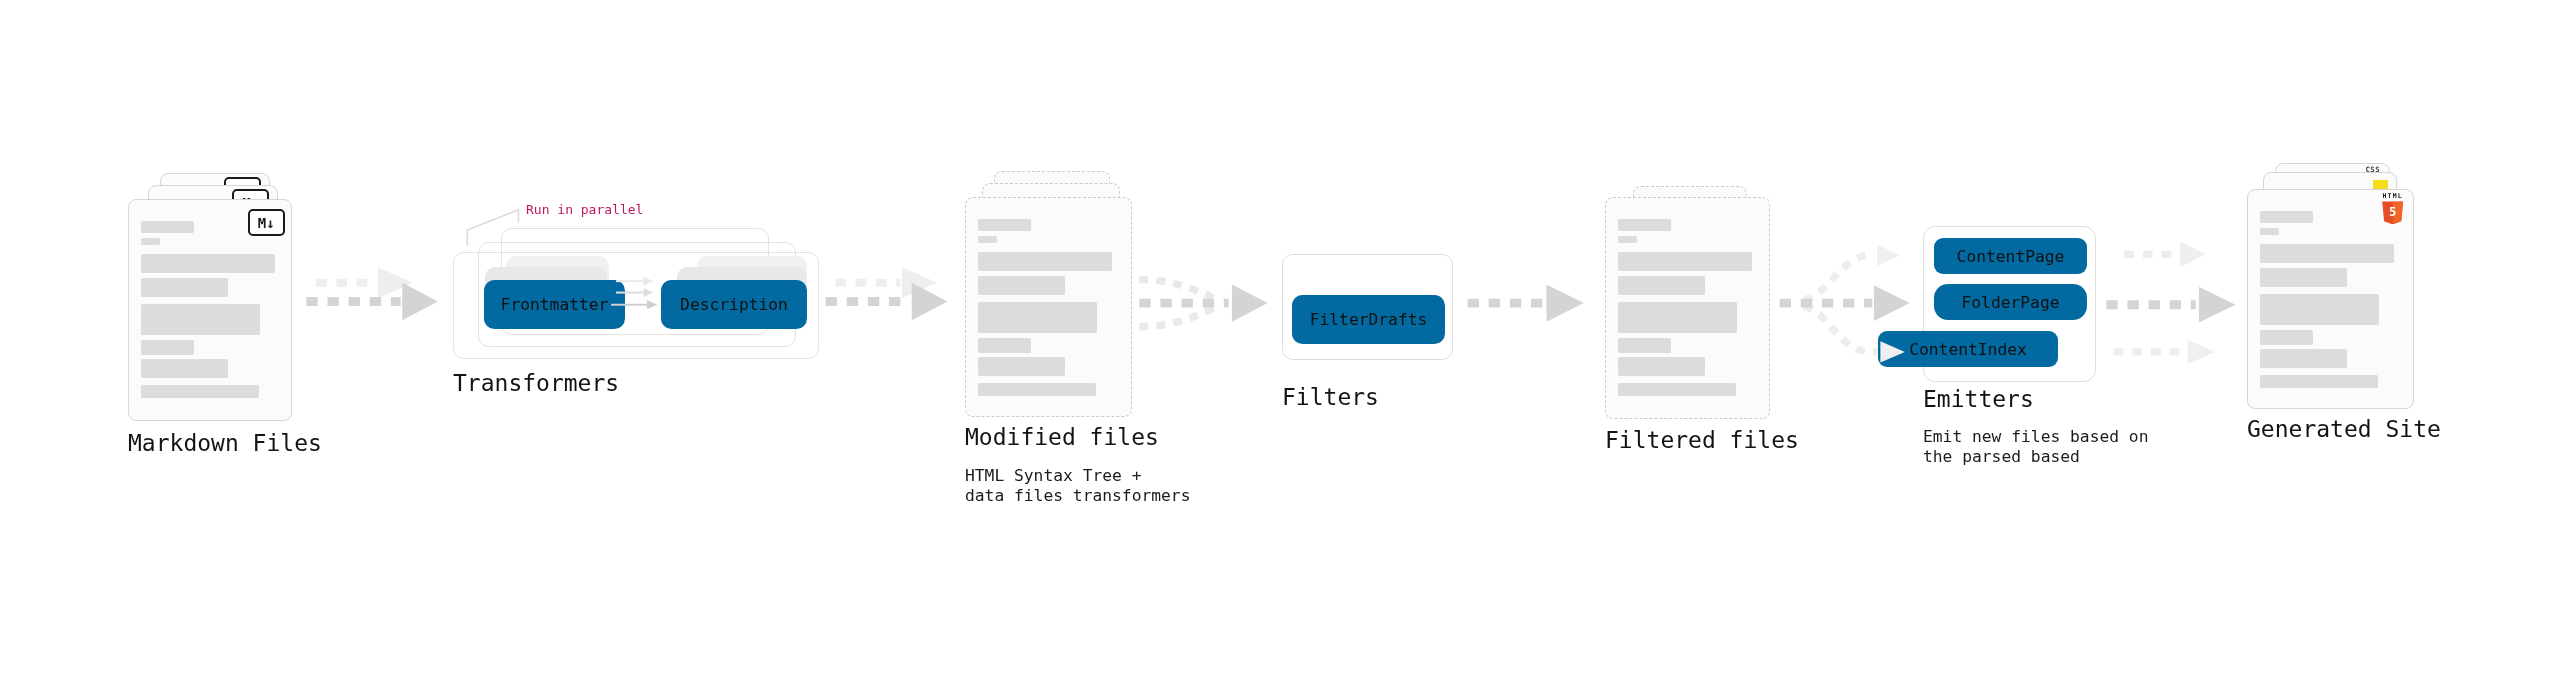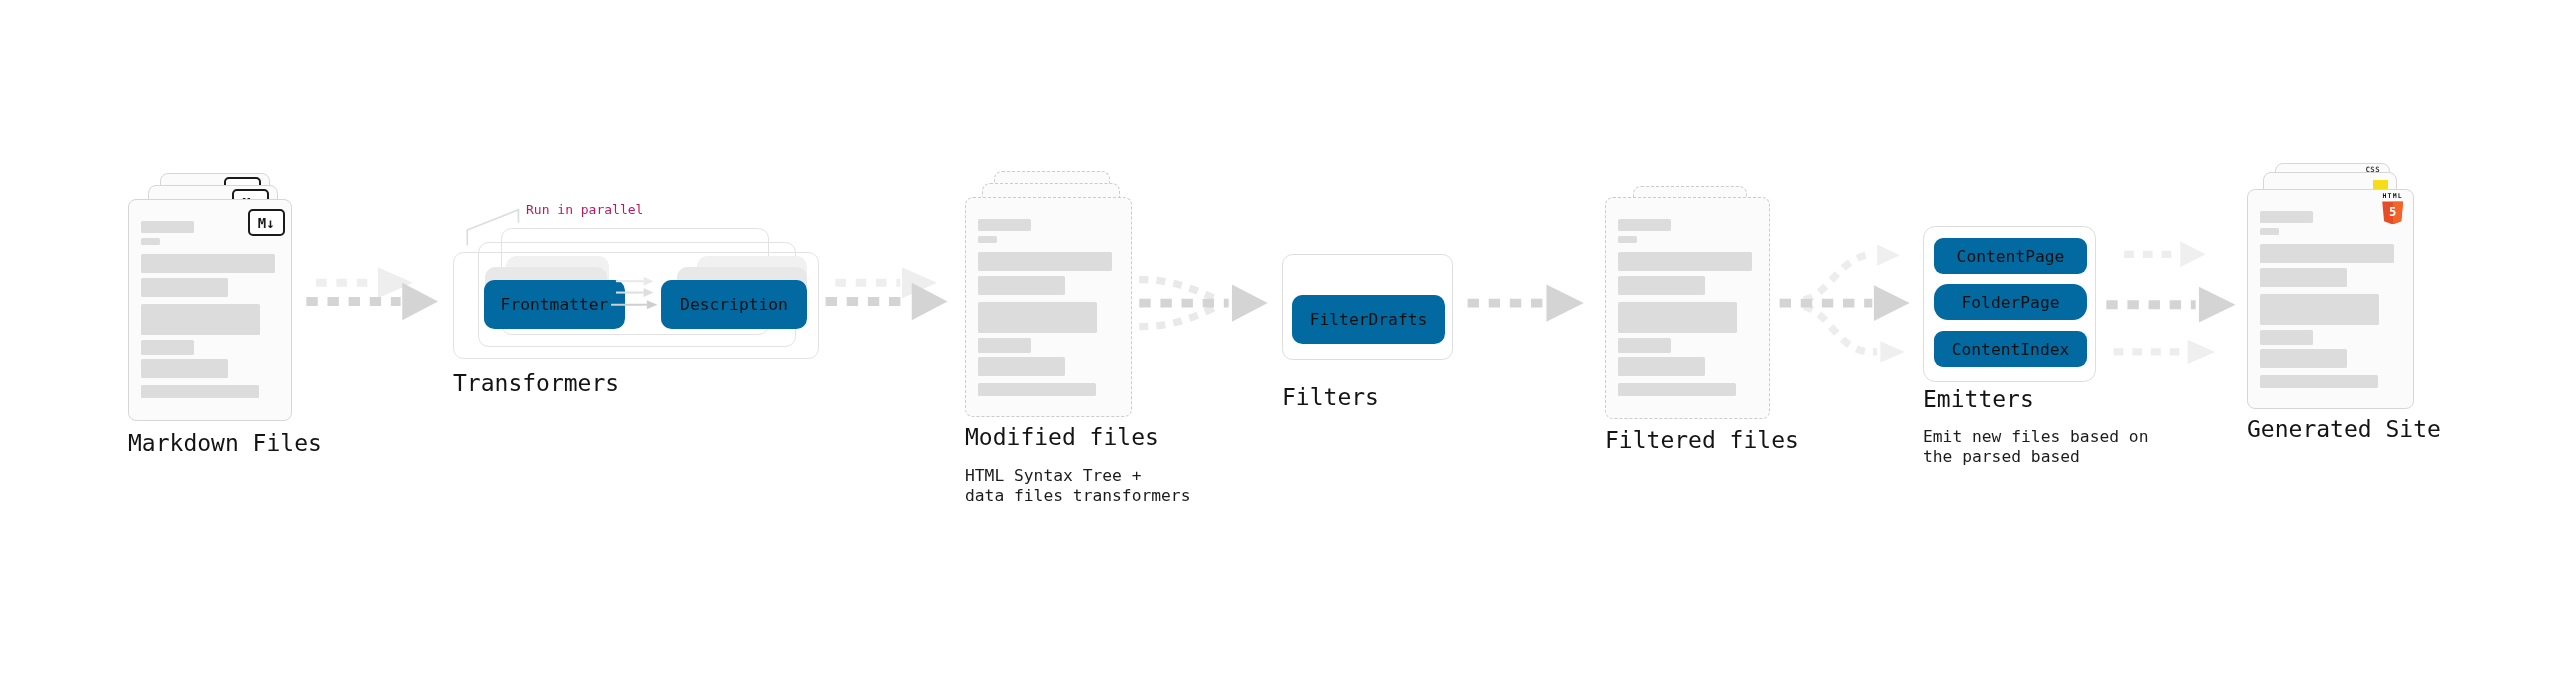--- a/index.html
+++ b/index.html
@@ -128,21 +128,21 @@
           <div class="bar" style="width: 87px; height: 18.7px; margin-top: 4.1px;"></div>
           <div class="bar" style="width: 118px; height: 12.2px; margin-top: 7.3px;"></div>
         </div>
     </div>
   </div>
   <div class="stage-label" style="left:1605px;top:427px;">Filtered files</div>
 
   <div class="panel" style="left:1923px;top:226px;width:173px;height:156px;border-radius:12.2px;"></div>
   <div class="pill" style="left:1934px;top:238px;width:153px;height:36px;border-radius:9px;">ContentPage</div>
   <div class="pill" style="left:1934px;top:284px;width:153px;height:36px;border-radius:14px;">FolderPage</div>
-  <div class="pill" style="left:1934px;top:331px;width:153px;height:36px;border-radius:9px;">ContentIndex</div>
+  <div class="pill" style="left:1878px;top:331px;width:180px;height:36px;border-radius:9px;">ContentIndex</div>
   <div class="stage-label" style="left:1923px;top:386px;">Emitters</div>
   <div class="subtext" style="left:1923px;top:427px;">
     <div>Emit new files based on</div>
     <div>the parsed based</div>
   </div>
 
   <div>
     <div class="doc" style="left:2275px;top:163px;width:115px;height:77px;">
       <div class="css-badge" style="right:8.1px;top:2.4px;">
         <span class="css-txt">CSS</span>

